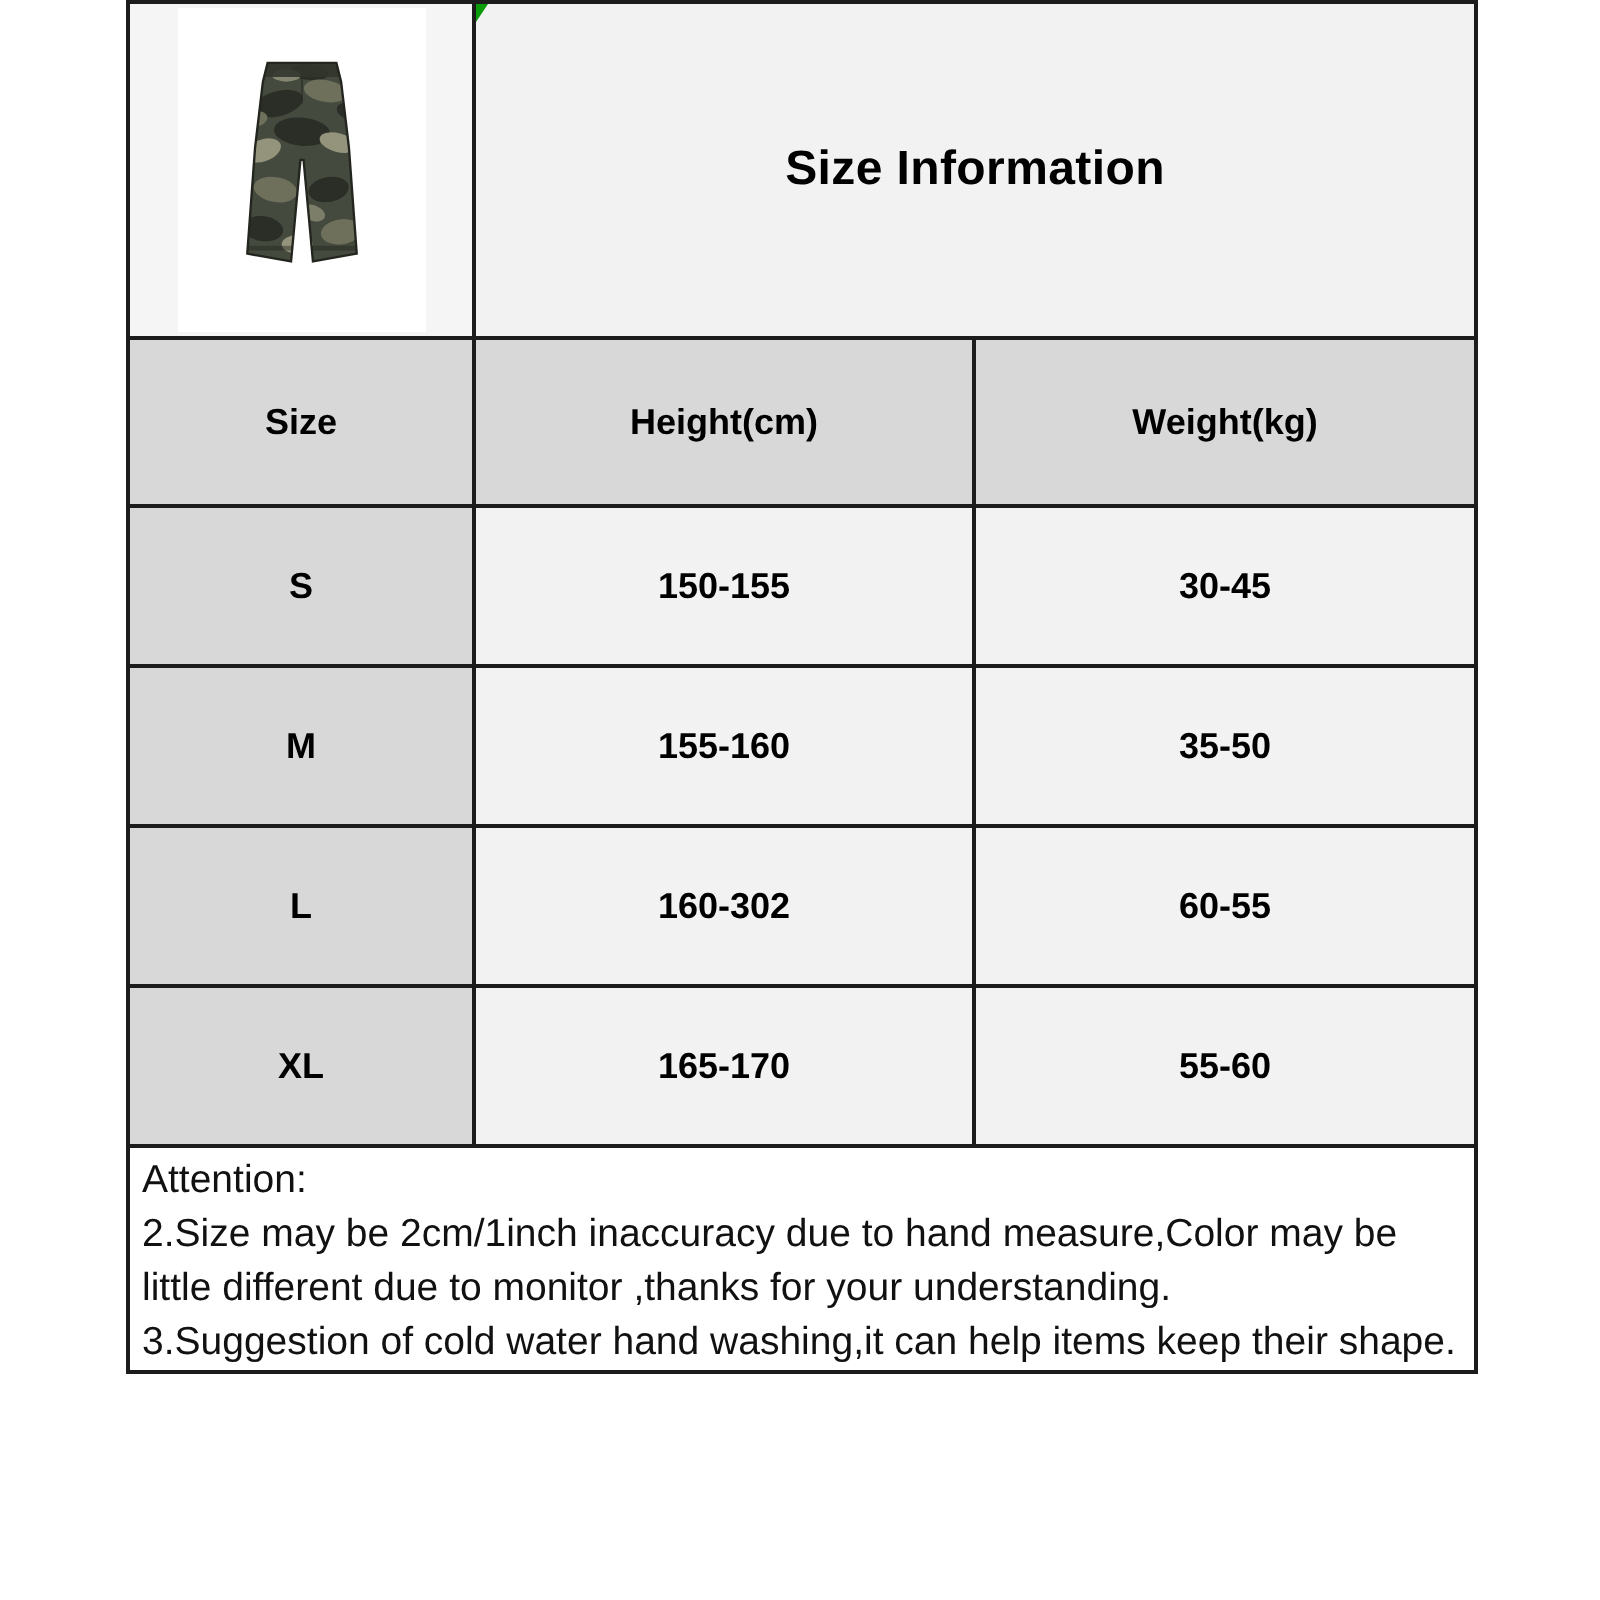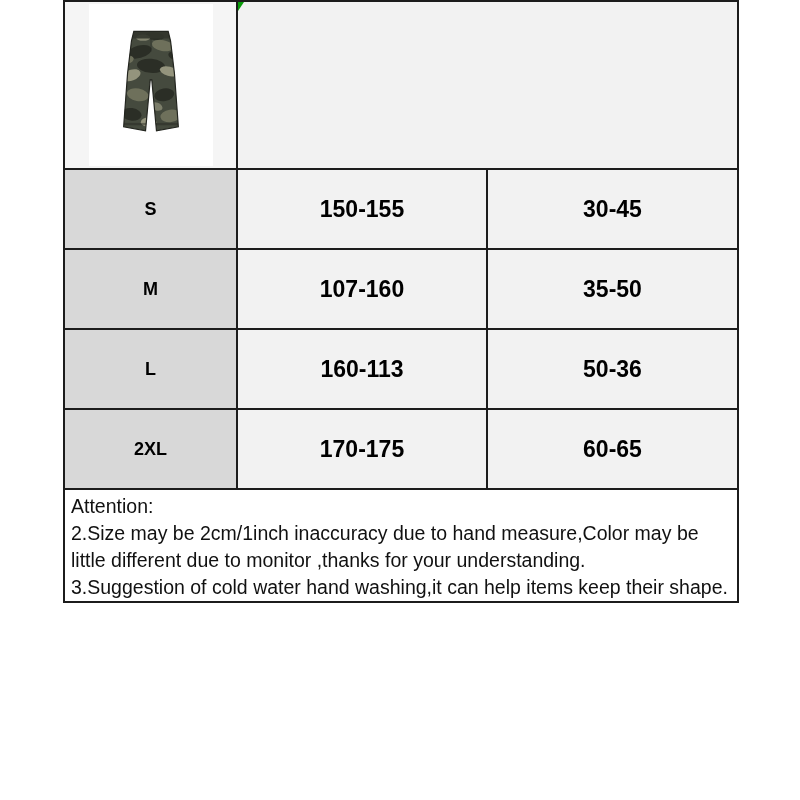--- a/index.html
+++ b/index.html
@@ -65,21 +65,21 @@
     vertical-align:middle;
   }
   .th-size{font-size:30px;}
   
   .row-data{height:80px;}
   .row-data td{
     background:#f2f2f2;
     text-align:center;
     vertical-align:middle;
     font-weight:bold;
-    font-size:23px;
+    font-size:18px;
   }
   .row-data td.td-size{
     background:#d8d8d8;
     font-size:18px;
   }
   
   .row-attention{height:105px;}
   .row-attention td{
     background:#ffffff;
     vertical-align:top;
@@ -131,43 +131,49 @@
             <rect x="20" y="121" width="32" height="3" fill="#23251f" opacity="0.45"></rect>
             <rect x="58" y="121" width="32" height="3" fill="#23251f" opacity="0.45"></rect>
           </g>
           <path d="M33,4 L77,4 L80,16 L85,58 L90,126 L62,131 L56,66 L54,66 L48,131 L20,126 L25,58 L30,16 Z" fill="none" stroke="#23251f" stroke-width="1.5"></path>
           <path d="M55,14 L55,30" stroke="#23251f" stroke-width="1" opacity="0.6"></path>
         </svg>
       </div>
     </td>
     <td class="cell-title" colspan="2">
       <span class="green-flag"></span>
+      <div class="page-title">Size Information</div>
     </td>
   </tr>
 
+  <tr class="row-header">
+    <th class="th-size">Size</th>
+    <th>Height(cm)</th>
+    <th>Weight(kg)</th>
+  </tr>
 
   <tr class="row-data">
     <td class="td-size">S</td>
     <td>150-155</td>
     <td>30-45</td>
   </tr>
   <tr class="row-data">
     <td class="td-size">M</td>
-    <td>107-160</td>
+    <td>155-160</td>
     <td>35-50</td>
   </tr>
   <tr class="row-data">
     <td class="td-size">L</td>
-    <td>160-113</td>
-    <td>50-36</td>
+    <td>160-302</td>
+    <td>60-55</td>
   </tr>
   <tr class="row-data">
-    <td class="td-size">2XL</td>
-    <td>170-175</td>
-    <td>60-65</td>
+    <td class="td-size">XL</td>
+    <td>165-170</td>
+    <td>55-60</td>
   </tr>
 
   <tr class="row-attention">
     <td colspan="3">
       <div>Attention:</div>
       <div>2.Size may be 2cm/1inch inaccuracy due to hand measure,Color may be little different due to monitor ,thanks for your understanding.</div>
       <div>3.Suggestion of cold water hand washing,it can help items keep their shape.</div>
     </td>
   </tr>
 </tbody>

